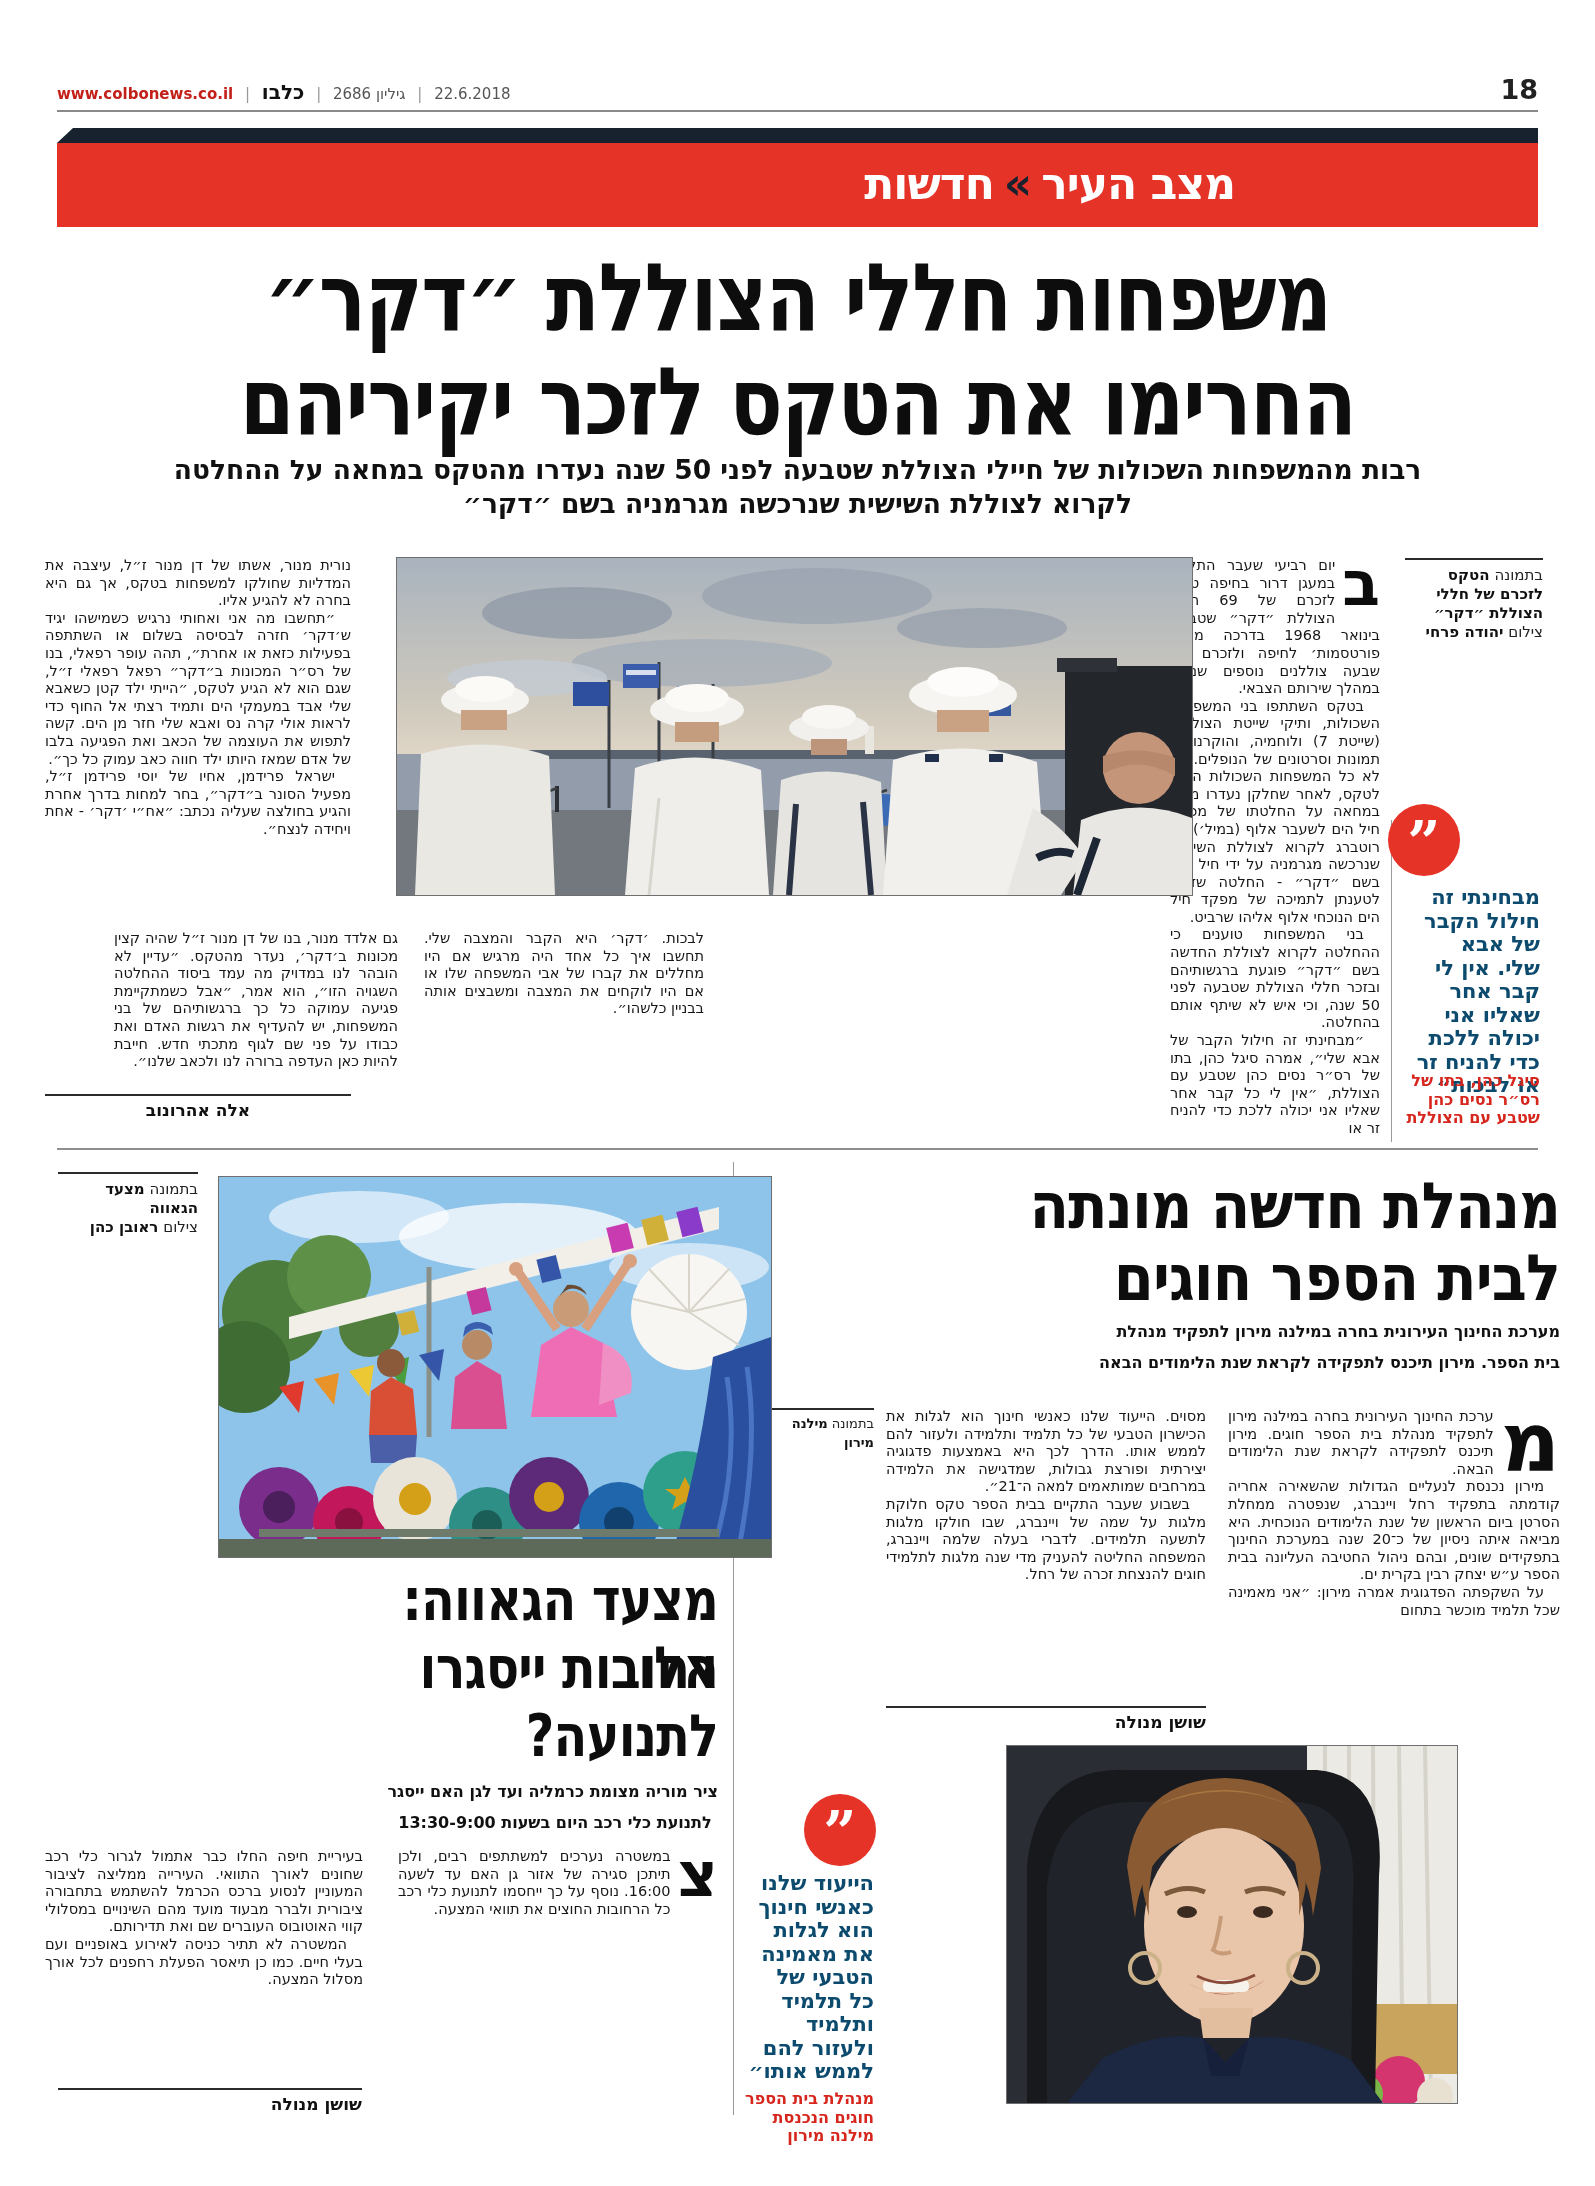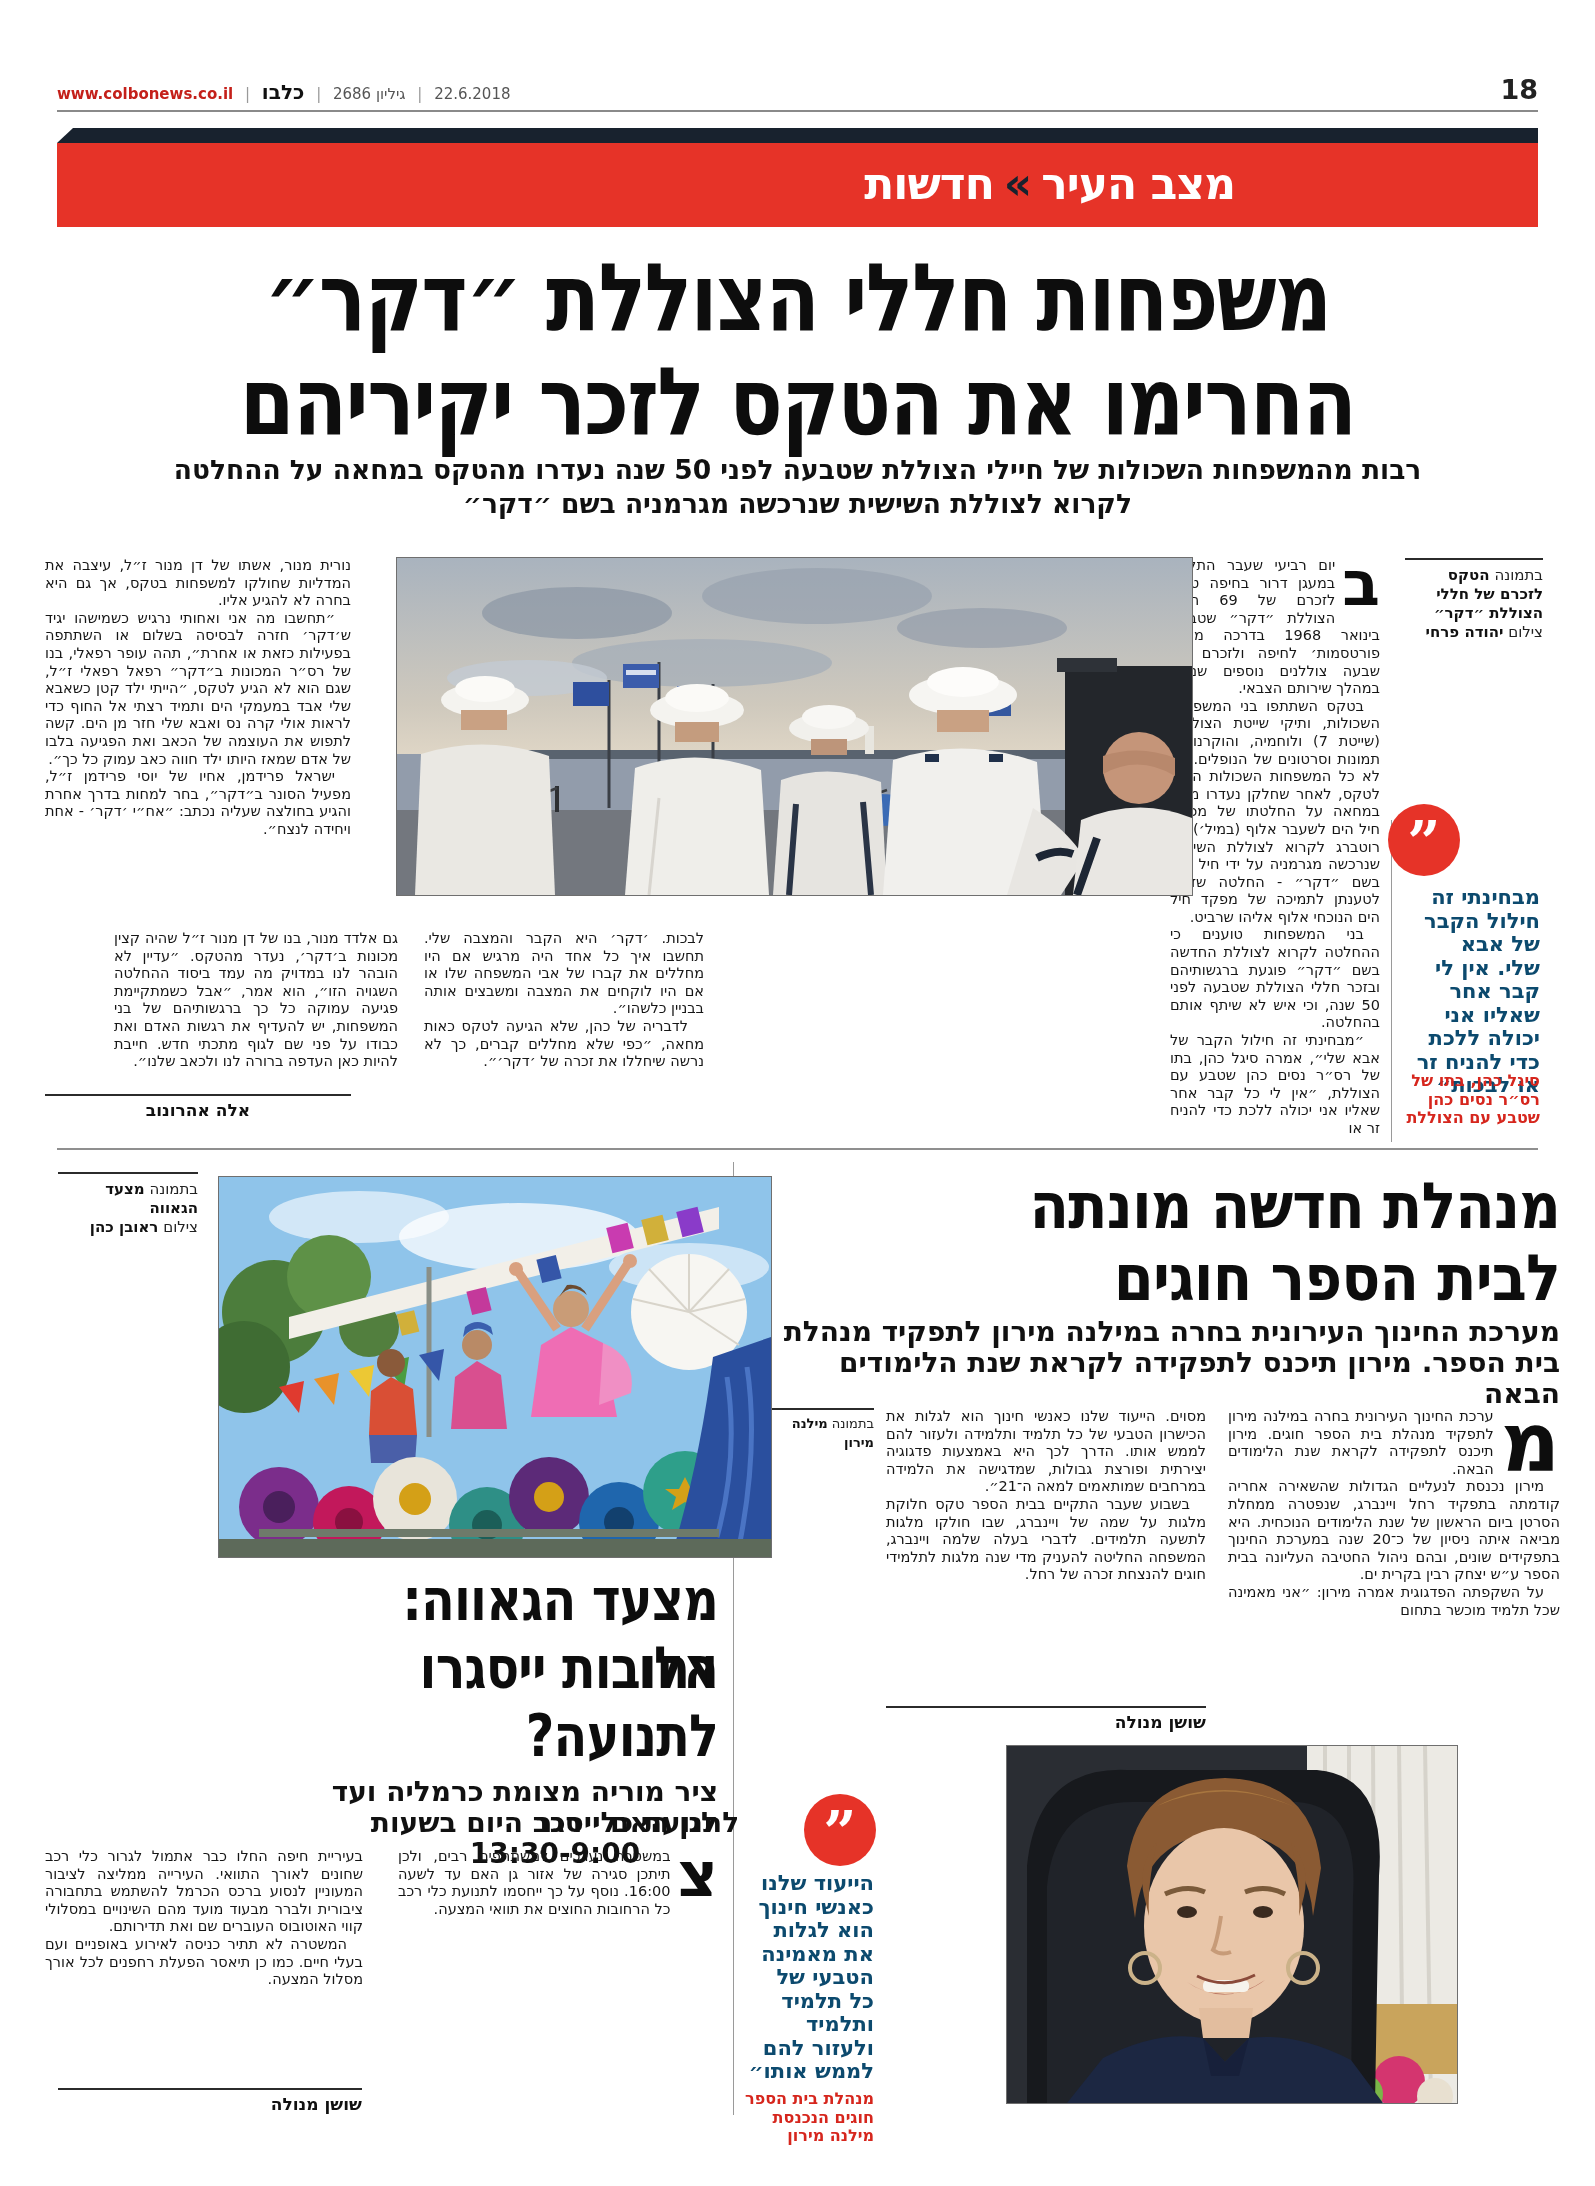--- a/index.html
+++ b/index.html
@@ -45,21 +45,21 @@
     font-size:58px;font-weight:bold;line-height:72px;font-family:"DejaVu Serif",serif;}
   .pullquote{direction:rtl;text-align:right;font-weight:bold;color:#0c4a6e;
     font-size:21px;line-height:23.5px;}
   .pqattr{direction:rtl;text-align:right;font-weight:bold;color:#d6261d;
     font-size:16px;line-height:18.5px;}
   
   .h2line{direction:rtl;text-align:right;font-weight:bold;color:#0d0d0d;
     font-size:64px;line-height:72px;transform:scaleX(.9);transform-origin:right center;letter-spacing:-1px;}
   .h3line{direction:rtl;text-align:right;font-weight:bold;color:#0d0d0d;
     font-size:58px;line-height:68px;transform:scaleX(.85);transform-origin:right center;letter-spacing:-1px;}
-  .subh23{direction:rtl;text-align:right;font-weight:bold;color:#111;font-size:28px;line-height:31px;}
+  .subh23{direction:rtl;text-align:right;font-weight:bold;color:#111;font-size:16px;line-height:31px;}
   
   .hdiv{height:2px;background:#8f8f8f;}
   .vdiv{width:1px;background:#9a9a9a;}
   
   .photo{border:1px solid #6f6f6f;overflow:hidden;background:#ccc;}
   .photo svg{display:block;}
 </style>
 </head>
 <body>
 
@@ -159,21 +159,20 @@
     <rect x="528" y="196" width="14" height="8" fill="#20304a"></rect>
       <rect x="592" y="196" width="14" height="8" fill="#20304a"></rect>
   </svg>
 </div>
 
 <div class="abs bodycol" style="top:930px;right:1197px;width:284px;height:205px;">
   <p>גם אלדד מנור, בנו של דן מנור ז״ל שהיה קצין מכונות ב׳דקר׳, נעדר מהטקס. ״עדיין לא הובהר לנו במדויק מה עמד ביסוד ההחלטה השגויה הזו״, הוא אמר, ״אבל כשמתקיימת פגיעה עמוקה כל כך ברגשותיהם של בני המשפחות, יש להעדיף את רגשות האדם ואת כבודו על פני שם לגוף מתכתי חדש. חייבת להיות כאן העדפה ברורה לנו ולכאב שלנו״.</p>
 </div>
 <div class="abs bodycol" style="top:930px;right:891px;width:280px;height:205px;">
   <p>לבכות. ׳דקר׳ היא הקבר והמצבה שלי. תחשבו איך כל אחד היה מרגיש אם היו מחללים את קברו של אבי המשפחה שלו או אם היו לוקחים את המצבה ומשבצים אותה בבניין כלשהו״.</p>
-  <p>לדבריה של כהן, שלא הגיעה לטקס כאות מחאה, ״כפי שלא מחללים קברים, כך לא נרשה שיחללו את זכרה של ׳דקר׳״.</p>
 </div>
 
 <div class="abs bodycol" style="top:557px;left:45px;width:306px;height:480px;">
   <p>נורית מנור, אשתו של דן מנור ז״ל, עיצבה את המדליות שחולקו למשפחות בטקס, אך גם היא בחרה לא להגיע אליו.</p>
   <p>״תחשבו מה אני ואחותי נרגיש כשמישהו יגיד ש׳דקר׳ חזרה לבסיסה בשלום או השתתפה בפעילות כזאת או אחרת״, תהה עופר רפאלי, בנו של רס״ר המכונות ב״דקר״ רפאל רפאלי ז״ל, שגם הוא לא הגיע לטקס, ״הייתי ילד קטן כשאבא שלי אבד במעמקי הים ותמיד רצתי אל החוף כדי לראות אולי קרה נס ואבא שלי חזר מן הים. קשה לתפוש את העוצמה של הכאב ואת הפגיעה בלבו של אדם שמאז היותו ילד חווה כאב עמוק כל כך״.</p>
   <p>ישראל פרידמן, אחיו של יוסי פרידמן ז״ל, מפעיל הסונר ב״דקר״, בחר למחות בדרך אחרת והגיע בחולצה שעליה נכתב: ״אח״י ׳דקר׳ - אחת ויחידה לנצח״.</p>
 </div>
 <div class="abs reprule" style="top:1094px;left:45px;width:306px;"></div>
 <div class="abs reporter" style="top:1100px;left:45px;width:306px;text-align:center;">אלה אהרונוב</div>
 

